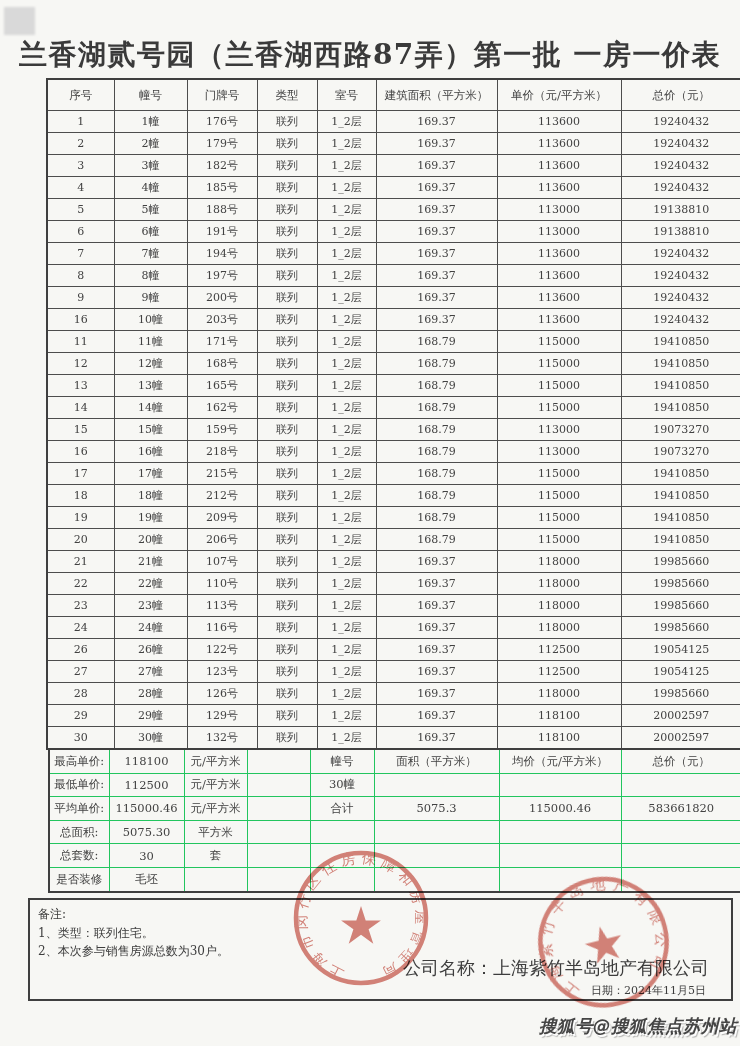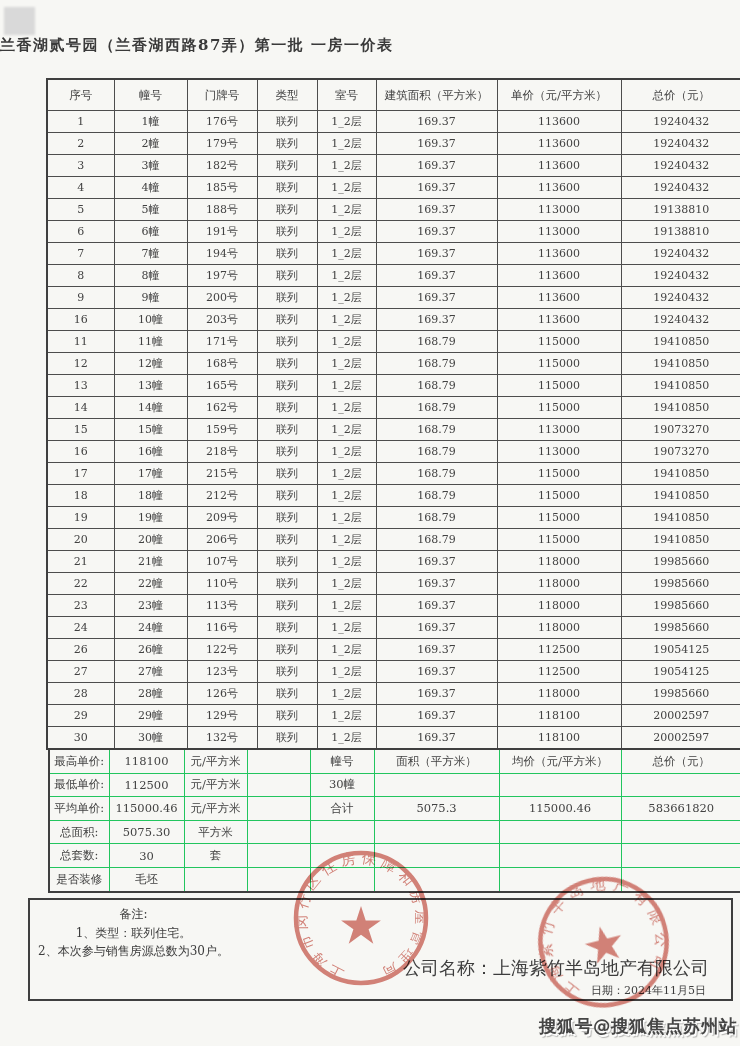--- a/index.html
+++ b/index.html
@@ -10,54 +10,55 @@
     background:#f7f7f4;
     font-family:"DejaVu Serif","Liberation Serif",serif;
     color:#3f3f3f;
   }
   .scan-blob{
     position:absolute;left:4px;top:7px;width:31px;height:28px;
     background:#d9d9d9;filter:blur(1px);
   }
   .doc-title{
     position:absolute;left:0;top:36px;width:100%;
-    text-align:left;font-size:15px;font-weight:700;
+    text-align:center;font-size:28px;font-weight:700;
     letter-spacing:1.5px;color:#3a3a3a;
   }
   table{border-collapse:collapse;table-layout:fixed;background:transparent;margin-left:8px;}
   table.main{position:absolute;left:38px;top:78px;width:695px;border:2px solid #3f3f3f;}
   table.main th, table.main td{
     border:1px solid #4d4d4d;text-align:center;padding:0;
     font-size:11px;font-weight:normal;color:#424242;overflow:hidden;white-space:nowrap;
   }
   table.main thead th{height:30px;font-size:11.5px;}
   table.main tbody td{height:21px;}
   table.summary{position:absolute;left:40px;top:748px;width:693px;border:2px solid #3f3f3f;}
   table.summary td{
     border:1px solid #22c55e;text-align:center;padding:0;height:22.6px;
     font-size:11.5px;color:#424242;overflow:hidden;white-space:nowrap;
   }
   .remarks{
     position:absolute;left:28px;top:898px;width:705px;height:103px;
     border:2px solid #3f3f3f;box-sizing:border-box;font-size:12px;color:#3d3d3d;
   }
-  .remark-lines{position:absolute;left:8px;top:5px;line-height:1.55;text-align:center;}
+  .remark-lines{position:absolute;left:8px;top:5px;line-height:1.55;}
   .company-line{position:absolute;right:22px;top:56px;font-size:18px;}
   .date-line{position:absolute;right:25px;top:83px;font-size:11px;}
   .stamp{
     position:absolute;mix-blend-mode:multiply;opacity:.62;filter:blur(.35px);
     pointer-events:none;
   }
   .stamp-gov{left:278px;top:835px;}
   .stamp-company{left:524px;top:862px;transform:rotate(-14deg);}
   .sohu-mark{
     position:absolute;right:3px;top:1014px;
     font-family:"DejaVu Sans","Liberation Sans",sans-serif;
     font-size:17.5px;font-weight:bold;color:#454545;letter-spacing:.5px;
     text-shadow:1.5px 1.5px 0 rgba(255,255,255,.95), 2.5px 2.5px 1px rgba(60,60,60,.35);
+    font-style:italic;
   }
 </style>
 </head>
 <body>
 
 <div class="page">
 
   <div class="scan-blob"></div>
 
   <div class="doc-title">兰香湖贰号园（兰香湖西路87弄）第一批 一房一价表</div>

